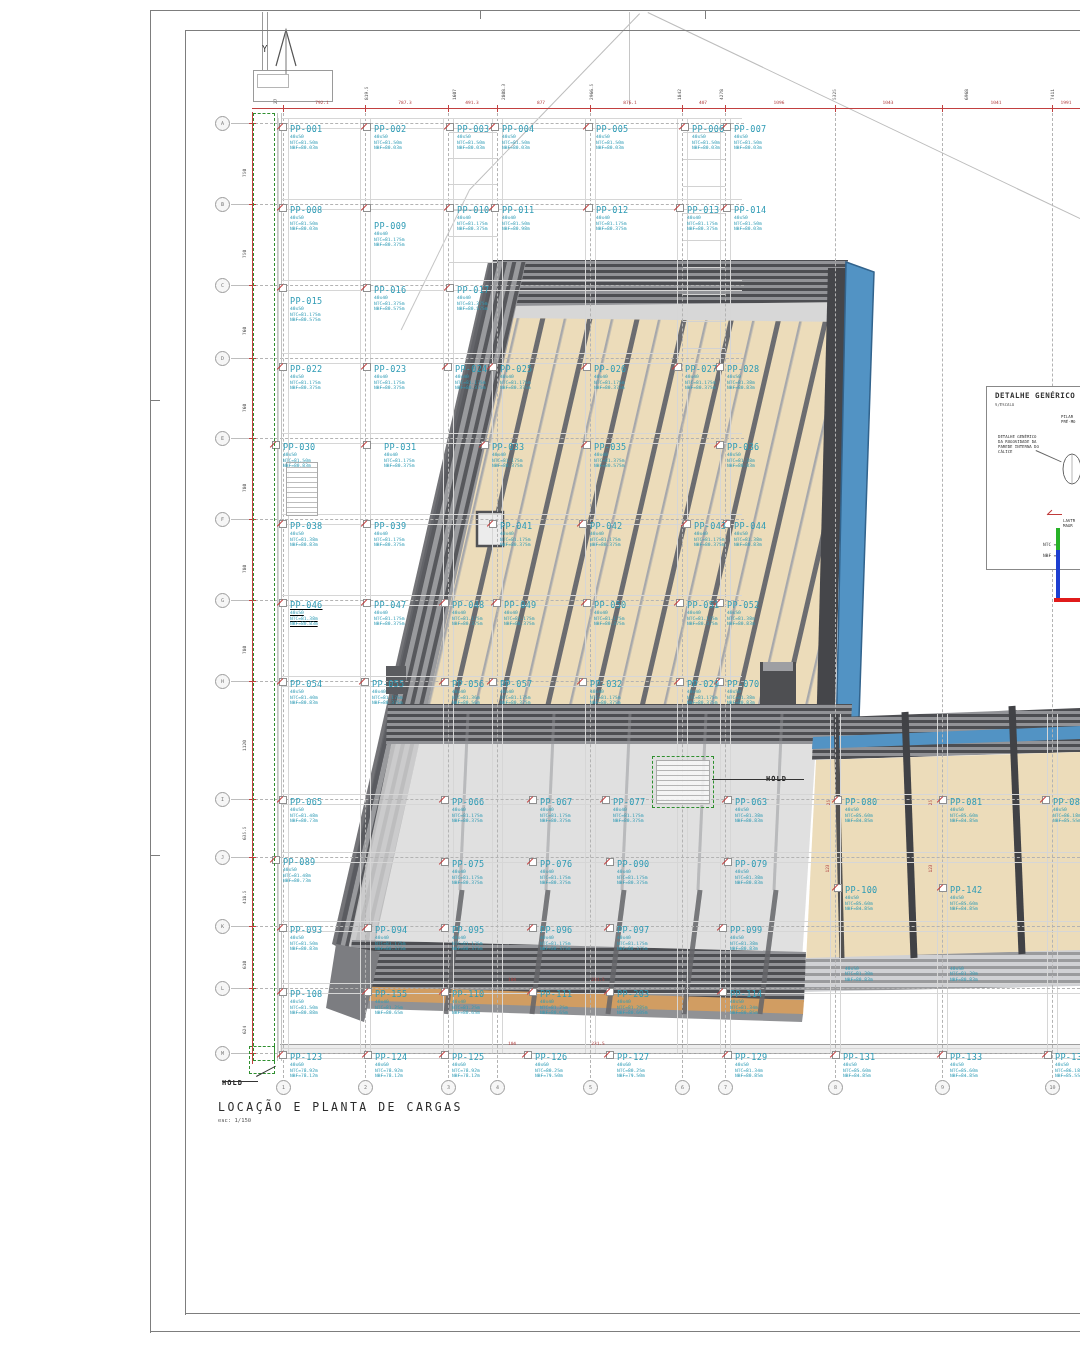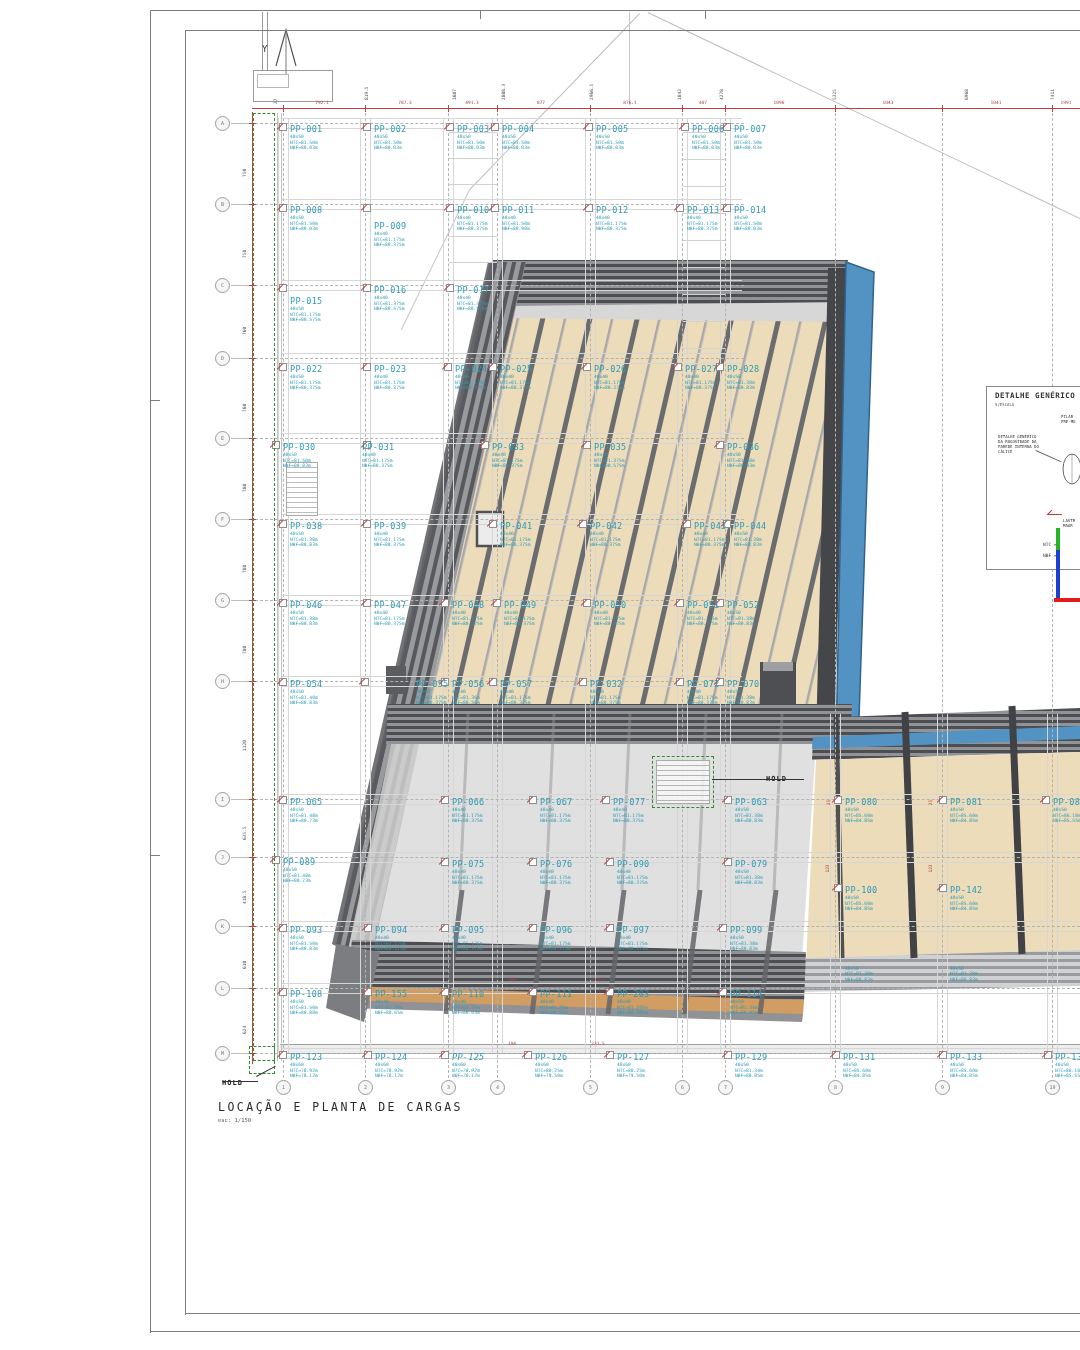--- a/index.html
+++ b/index.html
@@ -533,21 +533,21 @@
     <div class="ov" style="position: absolute; left: 272px; top: 441px; width: 6px; height: 6px; border: 1px solid rgb(143, 143, 143); background: rgb(255, 255, 255);"></div>
     <div class="ov" style="position: absolute; left: 269px; top: 444px; width: 8px; height: 0px; border-top: 1px solid rgb(194, 64, 64); transform: rotate(-45deg);"></div>
     <div class="pile" style="position: absolute; left: 283px; top: 443px;">
       <div class="pid">PP-030</div>
       <div class="psub">40x50
 NTC=81.50m
 NBF=80.83m</div>
     </div>
     <div class="ov" style="position: absolute; left: 363px; top: 441px; width: 6px; height: 6px; border: 1px solid rgb(143, 143, 143); background: rgb(255, 255, 255);"></div>
     <div class="ov" style="position: absolute; left: 360px; top: 444px; width: 8px; height: 0px; border-top: 1px solid rgb(194, 64, 64); transform: rotate(-45deg);"></div>
-    <div class="pile" style="position: absolute; left: 362px; top: 443px;">
+    <div class="pile" style="position: absolute; left: 384px; top: 443px;">
       <div class="pid">PP-031</div>
       <div class="psub">40x40
 NTC=81.175m
 NBF=80.375m</div>
     </div>
     <div class="ov" style="position: absolute; left: 481px; top: 441px; width: 6px; height: 6px; border: 1px solid rgb(143, 143, 143); background: rgb(255, 255, 255);"></div>
     <div class="ov" style="position: absolute; left: 478px; top: 444px; width: 8px; height: 0px; border-top: 1px solid rgb(194, 64, 64); transform: rotate(-45deg);"></div>
     <div class="pile" style="position: absolute; left: 492px; top: 443px;">
       <div class="pid">PP-033</div>
       <div class="psub">40x40
@@ -613,21 +613,21 @@
     <div class="ov" style="position: absolute; left: 723px; top: 520px; width: 6px; height: 6px; border: 1px solid rgb(143, 143, 143); background: rgb(255, 255, 255);"></div>
     <div class="ov" style="position: absolute; left: 720px; top: 523px; width: 8px; height: 0px; border-top: 1px solid rgb(194, 64, 64); transform: rotate(-45deg);"></div>
     <div class="pile" style="position: absolute; left: 734px; top: 522px;">
       <div class="pid">PP-044</div>
       <div class="psub">40x50
 NTC=81.38m
 NBF=80.83m</div>
     </div>
     <div class="ov" style="position: absolute; left: 279px; top: 599px; width: 6px; height: 6px; border: 1px solid rgb(143, 143, 143); background: rgb(255, 255, 255);"></div>
     <div class="ov" style="position: absolute; left: 276px; top: 602px; width: 8px; height: 0px; border-top: 1px solid rgb(194, 64, 64); transform: rotate(-45deg);"></div>
-    <div class="pile" style="position: absolute; left: 290px; top: 601px;">
+    <div class="pile" style="position: absolute; left: 290px; top: 601px; text-decoration: underline;">
       <div class="pid">PP-046</div>
       <div class="psub">40x50
 NTC=81.38m
 NBF=80.83m</div>
     </div>
     <div class="ov" style="position: absolute; left: 363px; top: 599px; width: 6px; height: 6px; border: 1px solid rgb(143, 143, 143); background: rgb(255, 255, 255);"></div>
     <div class="ov" style="position: absolute; left: 360px; top: 602px; width: 8px; height: 0px; border-top: 1px solid rgb(194, 64, 64); transform: rotate(-45deg);"></div>
     <div class="pile" style="position: absolute; left: 374px; top: 601px;">
       <div class="pid">PP-047</div>
       <div class="psub">40x40
@@ -677,21 +677,21 @@
     <div class="ov" style="position: absolute; left: 279px; top: 678px; width: 6px; height: 6px; border: 1px solid rgb(143, 143, 143); background: rgb(255, 255, 255);"></div>
     <div class="ov" style="position: absolute; left: 276px; top: 681px; width: 8px; height: 0px; border-top: 1px solid rgb(194, 64, 64); transform: rotate(-45deg);"></div>
     <div class="pile" style="position: absolute; left: 290px; top: 680px;">
       <div class="pid">PP-054</div>
       <div class="psub">40x50
 NTC=81.40m
 NBF=80.83m</div>
     </div>
     <div class="ov" style="position: absolute; left: 361px; top: 678px; width: 6px; height: 6px; border: 1px solid rgb(143, 143, 143); background: rgb(255, 255, 255);"></div>
     <div class="ov" style="position: absolute; left: 358px; top: 681px; width: 8px; height: 0px; border-top: 1px solid rgb(194, 64, 64); transform: rotate(-45deg);"></div>
-    <div class="pile" style="position: absolute; left: 372px; top: 680px; margin-left: 44px;">
+    <div class="pile" style="position: absolute; left: 372px; top: 680px;">
       <div class="pid">PP-055</div>
       <div class="psub">40x40
 NTC=81.175m
 NBF=80.375m</div>
     </div>
     <div class="ov" style="position: absolute; left: 441px; top: 678px; width: 6px; height: 6px; border: 1px solid rgb(143, 143, 143); background: rgb(255, 255, 255);"></div>
     <div class="ov" style="position: absolute; left: 438px; top: 681px; width: 8px; height: 0px; border-top: 1px solid rgb(194, 64, 64); transform: rotate(-45deg);"></div>
     <div class="pile" style="position: absolute; left: 452px; top: 680px;">
       <div class="pid">PP-056</div>
       <div class="psub">40x40
@@ -710,21 +710,21 @@
     <div class="ov" style="position: absolute; left: 576px; top: 681px; width: 8px; height: 0px; border-top: 1px solid rgb(194, 64, 64); transform: rotate(-45deg);"></div>
     <div class="pile" style="position: absolute; left: 590px; top: 680px;">
       <div class="pid">PP-032</div>
       <div class="psub">40x40
 NTC=81.175m
 NBF=80.375m</div>
     </div>
     <div class="ov" style="position: absolute; left: 676px; top: 678px; width: 6px; height: 6px; border: 1px solid rgb(143, 143, 143); background: rgb(255, 255, 255);"></div>
     <div class="ov" style="position: absolute; left: 673px; top: 681px; width: 8px; height: 0px; border-top: 1px solid rgb(194, 64, 64); transform: rotate(-45deg);"></div>
     <div class="pile" style="position: absolute; left: 687px; top: 680px;">
-      <div class="pid">PP-072</div>
+      <div class="pid">PP-029</div>
       <div class="psub">40x40
 NTC=81.175m
 NBF=80.375m</div>
     </div>
     <div class="ov" style="position: absolute; left: 716px; top: 678px; width: 6px; height: 6px; border: 1px solid rgb(143, 143, 143); background: rgb(255, 255, 255);"></div>
     <div class="ov" style="position: absolute; left: 713px; top: 681px; width: 8px; height: 0px; border-top: 1px solid rgb(194, 64, 64); transform: rotate(-45deg);"></div>
     <div class="pile" style="position: absolute; left: 727px; top: 680px;">
       <div class="pid">PP-070</div>
       <div class="psub">40x50
 NTC=81.38m
@@ -969,21 +969,21 @@
     <div class="ov" style="position: absolute; left: 364px; top: 1051px; width: 6px; height: 6px; border: 1px solid rgb(143, 143, 143); background: rgb(255, 255, 255);"></div>
     <div class="ov" style="position: absolute; left: 361px; top: 1054px; width: 8px; height: 0px; border-top: 1px solid rgb(194, 64, 64); transform: rotate(-45deg);"></div>
     <div class="pile" style="position: absolute; left: 375px; top: 1053px;">
       <div class="pid">PP-124</div>
       <div class="psub">40x60
 NTC=78.92m
 NBF=78.12m</div>
     </div>
     <div class="ov" style="position: absolute; left: 441px; top: 1051px; width: 6px; height: 6px; border: 1px solid rgb(143, 143, 143); background: rgb(255, 255, 255);"></div>
     <div class="ov" style="position: absolute; left: 438px; top: 1054px; width: 8px; height: 0px; border-top: 1px solid rgb(194, 64, 64); transform: rotate(-45deg);"></div>
-    <div class="pile" style="position: absolute; left: 452px; top: 1053px; font-style: italic;">
+    <div class="pile" style="position: absolute; left: 452px; top: 1053px;">
       <div class="pid">PP-125</div>
       <div class="psub">40x60
 NTC=78.92m
 NBF=78.12m</div>
     </div>
     <div class="ov" style="position: absolute; left: 524px; top: 1051px; width: 6px; height: 6px; border: 1px solid rgb(143, 143, 143); background: rgb(255, 255, 255);"></div>
     <div class="ov" style="position: absolute; left: 521px; top: 1054px; width: 8px; height: 0px; border-top: 1px solid rgb(194, 64, 64); transform: rotate(-45deg);"></div>
     <div class="pile" style="position: absolute; left: 535px; top: 1053px;">
       <div class="pid">PP-126</div>
       <div class="psub">40x60

